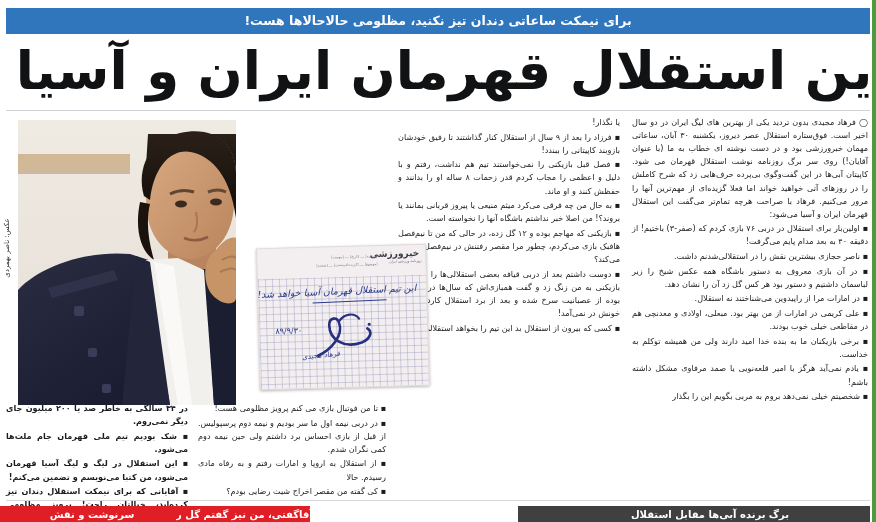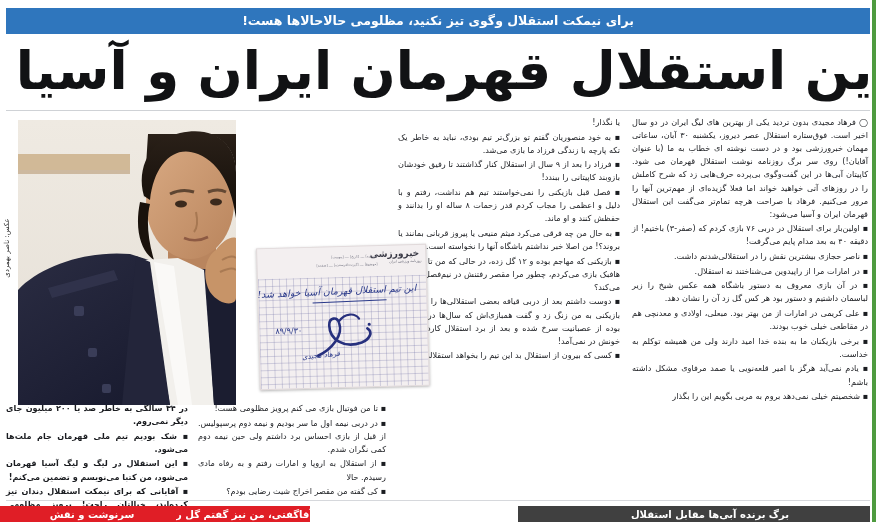--- a/index.html
+++ b/index.html
@@ -315,45 +315,44 @@
 </style>
 </head>
 <body>
 
 <div class="page">
 
   <div class="edge-green"></div>
   <div class="edge-green-inner"></div>
 
   <div class="kicker-band">
-    <div class="kicker-text">برای نیمکت استقلال وگوی تیز نکنید، مظلومی حالاحالاها هست!</div>
+    <div class="kicker-text">برای نیمکت ساعاتی دندان تیز نکنید، مظلومی حالاحالاها هست!</div>
   </div>
 
   <div class="headline-wrap">
     <div class="headline">مجیدی: این استقلال قهرمان ایران و آسیا می‌شود!</div>
   </div>
   <div class="head-rule"></div>
 
   <div class="body-area">
 
     <div class="col col-1">
       <p>◯ فرهاد مجیدی بدون تردید یکی از بهترین های لیگ ایران در دو سال اخیر است. فوق‌ستاره استقلال عصر دیروز، یکشنبه ۳۰ آبان، ساعاتی مهمان خبرورزشی بود و در دست نوشته ای خطاب به ما (با عنوان آقایان!) روی سر برگ روزنامه نوشت استقلال قهرمان می شود. کاپیتان آبی‌ها در این گفت‌وگوی بی‌پرده حرف‌هایی زد که شرح کاملش را در روزهای آتی خواهید خواند اما فعلا گزیده‌ای از مهم‌ترین آنها را مرور می‌کنیم. فرهاد با صراحت هرچه تمام‌تر می‌گفت این استقلال قهرمان ایران و آسیا می‌شود:</p>
       <p>▪ اولین‌بار برای استقلال در دربی ۷۶ بازی کردم که (صفر-۳) باختیم! از دقیقه ۴۰ به بعد مدام پایم می‌گرفت!</p>
       <p>▪ ناصر حجازی بیشترین نقش را در استقلالی‌شدنم داشت.</p>
+      <p>▪ در آن بازی معروف به دستور باشگاه همه عکس شیخ را زیر لباسمان داشتیم و دستور بود هر کس گل زد آن را نشان دهد.</p>
       <p>▪ در امارات مرا از راپیدوین می‌شناختند نه استقلال.</p>
-      <p>▪ در آن بازی معروف به دستور باشگاه همه عکس شیخ را زیر لباسمان داشتیم و دستور بود هر کس گل زد آن را نشان دهد.</p>
       <p>▪ علی کریمی در امارات از من بهتر بود. مبعلی، اولادی و معدنچی هم در مقاطعی خیلی خوب بودند.</p>
       <p>▪ برخی بازیکنان ما به بنده خدا امید دارند ولی من همیشه توکلم به خداست.</p>
       <p>▪ یادم نمی‌آید هرگز با امیر قلعه‌نویی یا صمد مرفاوی مشکل داشته باشم!</p>
       <p>▪ شخصیتم خیلی نمی‌دهد بروم به مربی بگویم این را بگذار</p>
     </div>
 
     <div class="col col-2">
       <p>یا نگذار!</p>
-      <p>▪ به خود منصوریان گفتم تو بزرگ‌تر تیم بودی، نباید به خاطر یک تکه پارچه با زندگی فرزاد ما بازی می‌شد.</p>
       <p>▪ فرزاد را بعد از ۹ سال از استقلال کنار گذاشتند تا رفیق خودشان بازوبند کاپیتانی را ببندد!</p>
       <p>▪ فصل قبل بازیکنی را نمی‌خواستند تیم هم نداشت، رفتم و با دلیل و اعظمی را مجاب کردم قدر زحمات ۸ ساله او را بدانند و حفظش کنند و او ماند.</p>
       <p>▪ به حال من چه فرقی می‌کرد میثم منیعی یا پیروز قربانی بمانند یا بروند؟! من اصلا خبر نداشتم باشگاه آنها را نخواسته است.</p>
       <p>▪ بازیکنی که مهاجم بوده و ۱۲ گل زده، در حالی که من تا نیم‌فصل هافبک بازی می‌کردم، چطور مرا مقصر رفتنش در نیم‌فصل معرفی می‌کند؟</p>
       <p>▪ دوست داشتم بعد از دربی قیافه بعضی استقلالی‌ها را می‌دیدم! بازیکنی به من زنگ زد و گفت همبازی‌اش که سال‌ها در استقلال بوده از عصبانیت سرخ شده و بعد از برد استقلال کارد می‌زدی خونش در نمی‌آمد!</p>
       <p>▪ کسی که بیرون از استقلال بد این تیم را بخواهد استقلالی نیست.</p>
     </div>
 
     <div class="col col-3">
       <p>▪ تا من فوتبال بازی می کنم پرویز مظلومی هست!</p>

